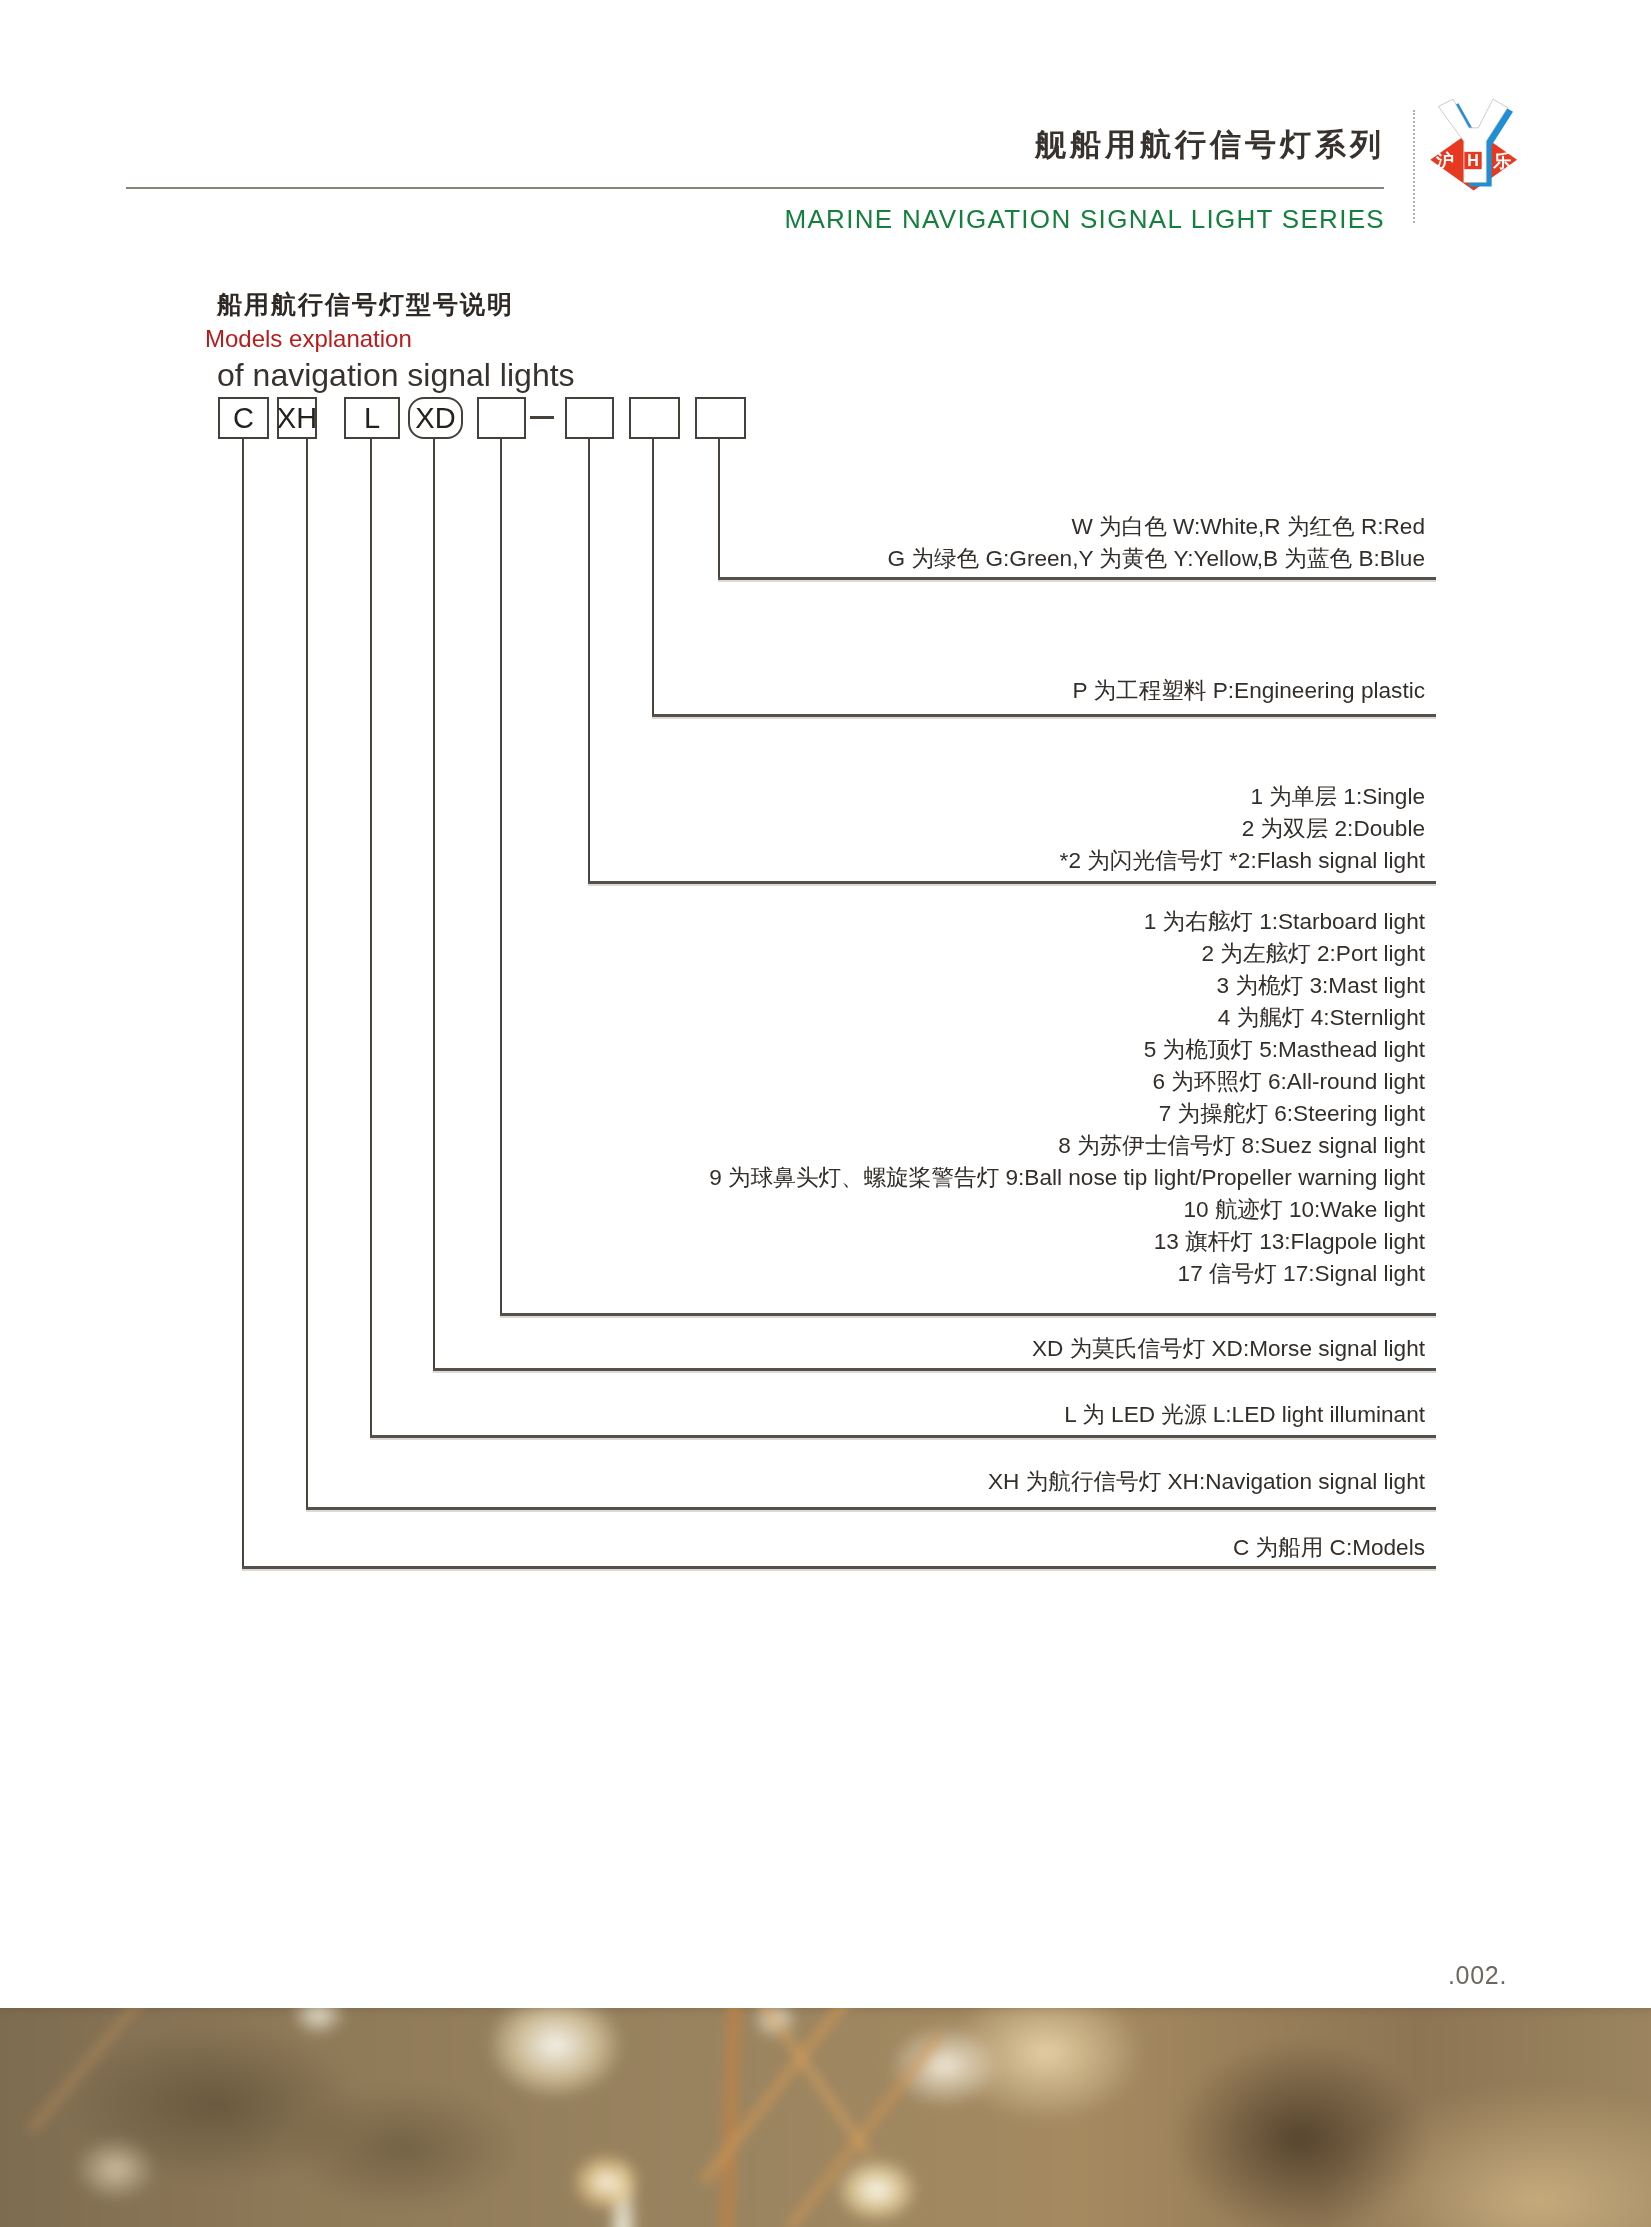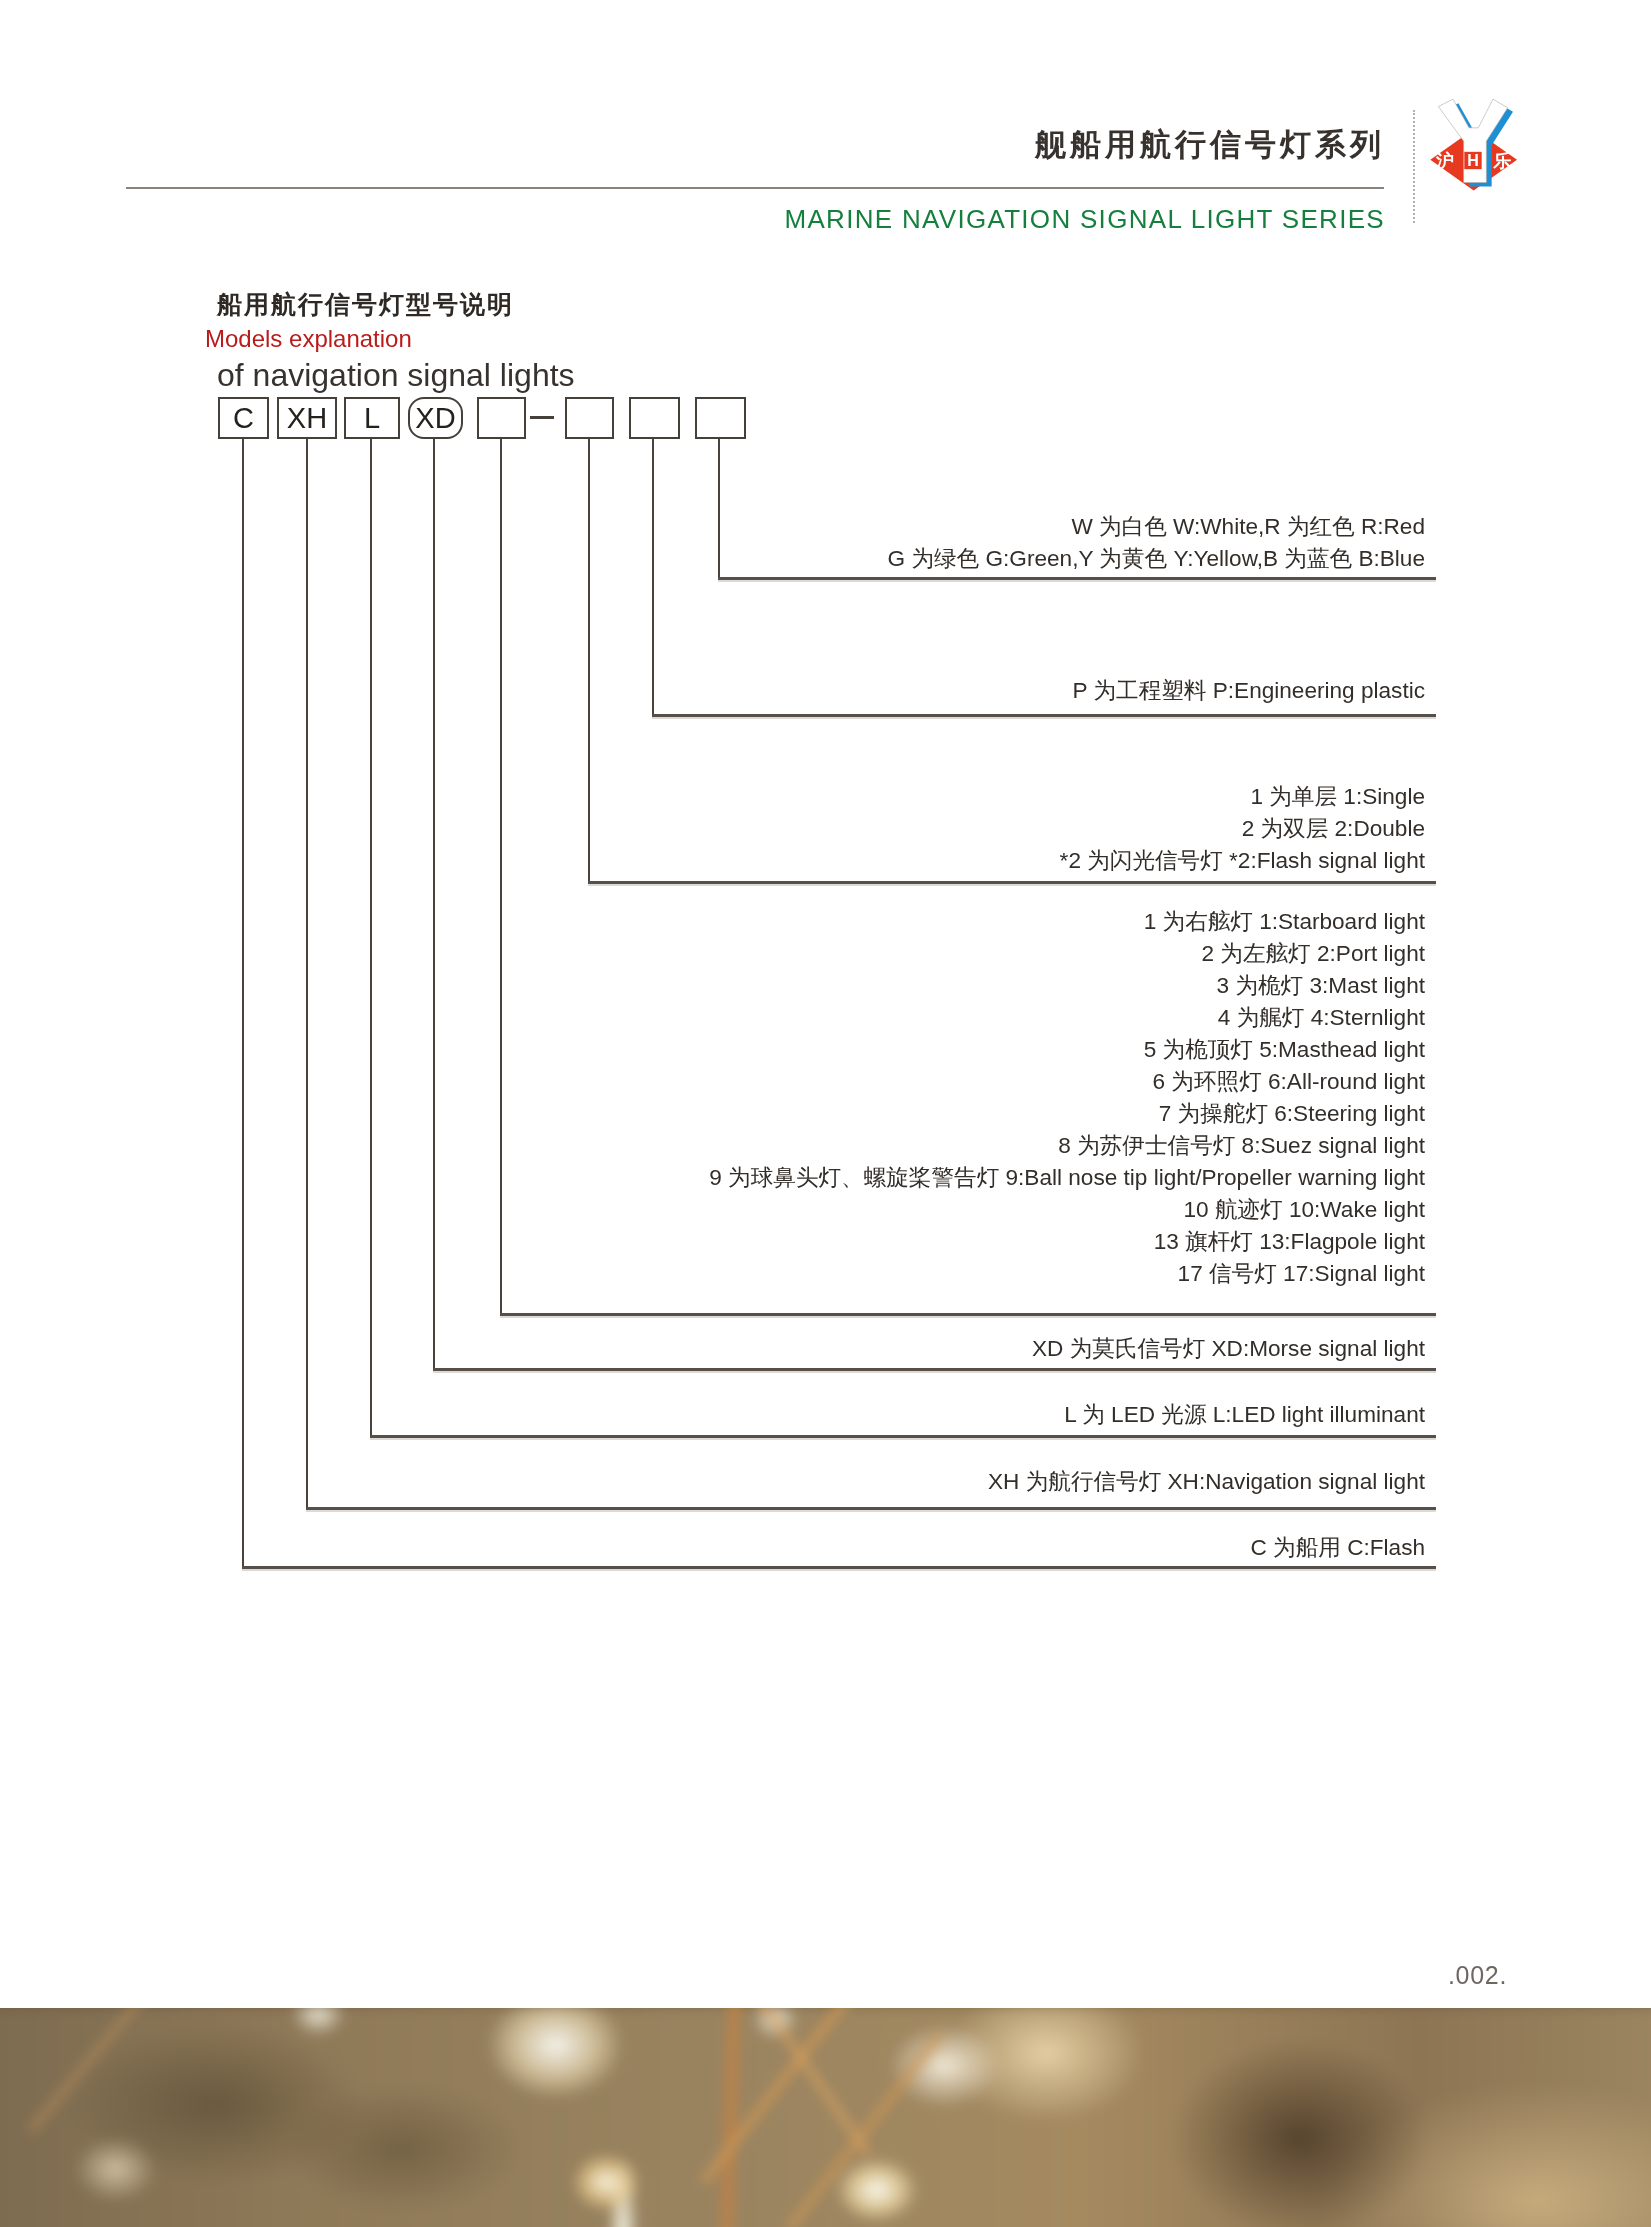--- a/index.html
+++ b/index.html
@@ -31,21 +31,21 @@
   .s-en1{position:absolute;top:325px;left:205px;font-size:24px;color:#b91c1c;}
   .s-en2{position:absolute;top:357px;left:217px;font-size:32px;color:#37322e;}
 
   
   .mbox{
     position:absolute;top:397px;height:42px;box-sizing:border-box;
     border:2px solid #45403a;display:flex;align-items:center;justify-content:center;
     font-size:29px;color:#25211d;background:#fff;
   }
   .b1{left:218px;width:51px;}
-  .b2{left:277px;width:60px;}
+  .b2{left:277px;width:40px;}
   .b3{left:344px;width:56px;}
   .b4{left:408px;width:55px;border-radius:16px;}
   .b5{left:477px;width:49px;}
   .b6{left:565px;width:49px;}
   .b7{left:629px;width:51px;}
   .b8{left:695px;width:51px;}
   .mdash{position:absolute;left:530px;top:416px;width:24px;height:3.3px;background:#45403a;}
 
   
   .drop{position:absolute;top:439px;width:2px;background:#4a433d;}
@@ -215,21 +215,21 @@
   <div class="lg ge">
     <div>XD 为莫氏信号灯 XD:Morse signal light</div>
   </div>
   <div class="lg gf">
     <div>L 为 LED 光源 L:LED light illuminant</div>
   </div>
   <div class="lg gg">
     <div>XH 为航行信号灯 XH:Navigation signal light</div>
   </div>
   <div class="lg gh">
-    <div>C 为船用 C:Flash</div>
+    <div>C 为船用 C:Models</div>
   </div>
 
   <div class="pagenum">.002.</div>
 
   <div class="photo">
     <div class="photo-inner">
       <div class="strut pole"></div>
       <div class="strut st1"></div>
       <div class="strut st2"></div>
       <div class="strut st3"></div>

